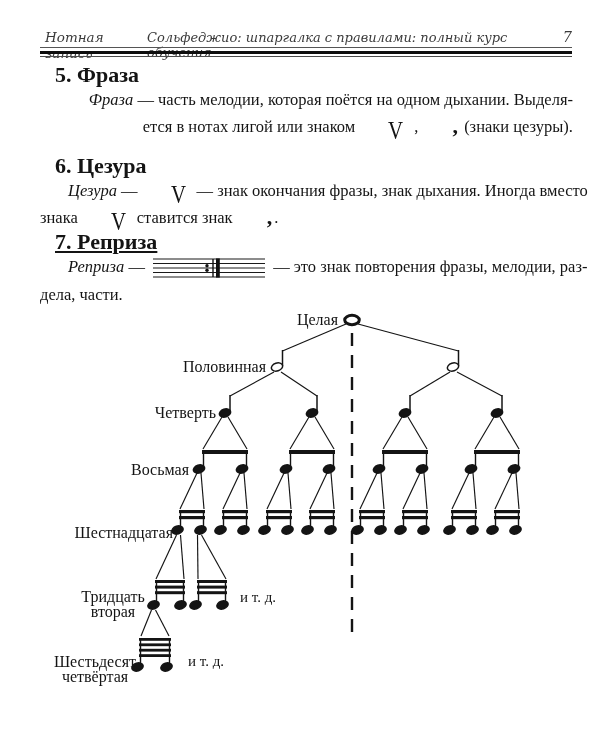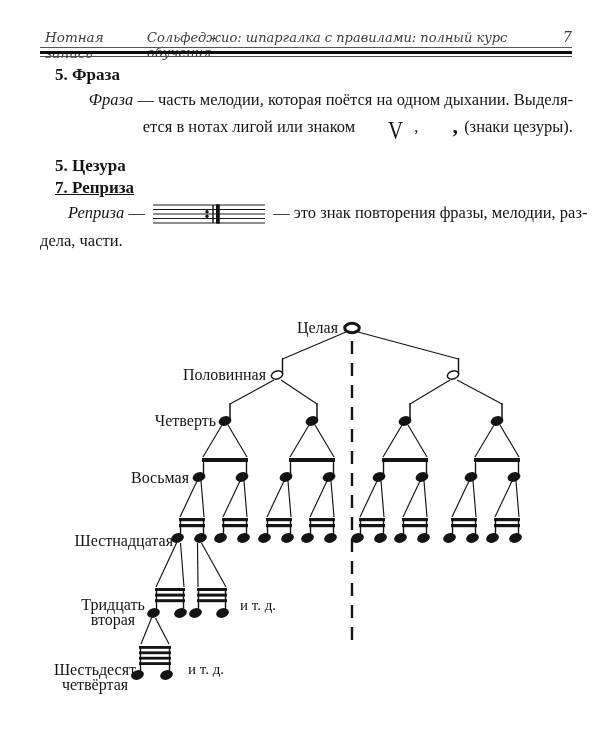--- a/index.html
+++ b/index.html
@@ -12,35 +12,35 @@
                 font-family:"DejaVu Serif",serif;}
   .rh-right{margin-left:auto;display:flex;align-items:baseline;gap:22px;}
   .rh-title{font-size:13px;}
   .rh-num{font-size:14.5px;}
   .rule-thin{position:absolute;top:47px;left:40px;right:28px;border-top:1px solid #555;}
   .rule-double{position:absolute;top:51px;left:40px;right:28px;height:1.5px;
                border-top:3px solid #0d0d0d;border-bottom:1px solid #4a4a4a;}
 
   
   .content{position:absolute;top:60px;left:40px;width:533px;}
-  .sec-heading{margin:0;padding-left:15px;font-size:17px;font-weight:bold;line-height:22px;}
+  .sec-heading{margin:0;padding-left:15px;font-size:22px;font-weight:bold;line-height:22px;}
   .h5{margin-top:4px;} .h6{margin-top:15px;} .h7{margin-top:0;text-decoration:underline;} .h8{margin-top:17px;}
   p.body{margin:0;font-size:16.5px;line-height:27px;text-indent:28px;white-space:nowrap;}
   .p5{margin-top:5px;text-align:right;} .p6{margin-top:2px;} .p7{margin-top:2px;}
   em.term{font-style:italic;}
 
   .vsym{display:inline-block;height:14px;line-height:13px;overflow:visible;
         font-size:26px;font-weight:400;vertical-align:-7px;transform:scaleX(.8);
         margin:0 2px;}
   .bcomma{display:inline-block;height:12px;line-height:9px;overflow:visible;
           font-size:22px;font-weight:bold;vertical-align:-1px;margin:0 2px;}
   .staff-svg{vertical-align:-9px;margin:0 4px;}
 
   
-  .diagram{position:absolute;top:312px;left:0;width:484px;height:400px;}
+  .diagram{position:absolute;top:304px;left:0;width:484px;height:400px;}
   svg text{font-family:"Liberation Serif",serif;fill:#141414;}
 </style>
 </head>
 <body>
 
 <div class="page">
 
   <div class="running-head">
     <span>Нотная запись</span>
     <span class="rh-right">
@@ -50,21 +50,23 @@
   </div>
   <div class="rule-thin"></div>
   <div class="rule-double"></div>
 
   <div class="content">
 
     <h2 class="sec-heading h5">5. Фраза</h2>
     <p class="body p5"><em class="term">Фраза</em><span> — часть мелодии, которая поётся на одном дыхании. Выделя-</span><br>
       <span>ется в нотах лигой или знаком </span><span class="vsym">V</span><span> , </span><span class="bcomma">,</span><span> (знаки цезуры).</span></p>
 
-    <h2 class="sec-heading h6">5. Цезура</h2>
+    <h2 class="sec-heading h6">6. Цезура</h2>
+    <p class="body p6"><em class="term">Цезура</em><span> — </span><span class="vsym">V</span><span> — знак окончания фразы, знак дыхания. Иногда вместо</span><br>
+      <span>знака </span><span class="vsym">V</span><span> ставится знак </span><span class="bcomma">,</span><span>.</span></p>
 
     <h2 class="sec-heading h7">7. Реприза</h2>
     <p class="body p7"><em class="term">Реприза</em><span> — </span><svg class="staff-svg" width="112" height="26" viewBox="0 0 112 26">
         <g stroke="#1a1a1a" stroke-width="1.1">
           <line x1="0" y1="4" x2="112" y2="4"></line>
             <line x1="0" y1="8.5" x2="112" y2="8.5"></line>
           <line x1="0" y1="13" x2="112" y2="13"></line>
             <line x1="0" y1="17.5" x2="112" y2="17.5"></line>
           <line x1="0" y1="22" x2="112" y2="22"></line>
         </g>

